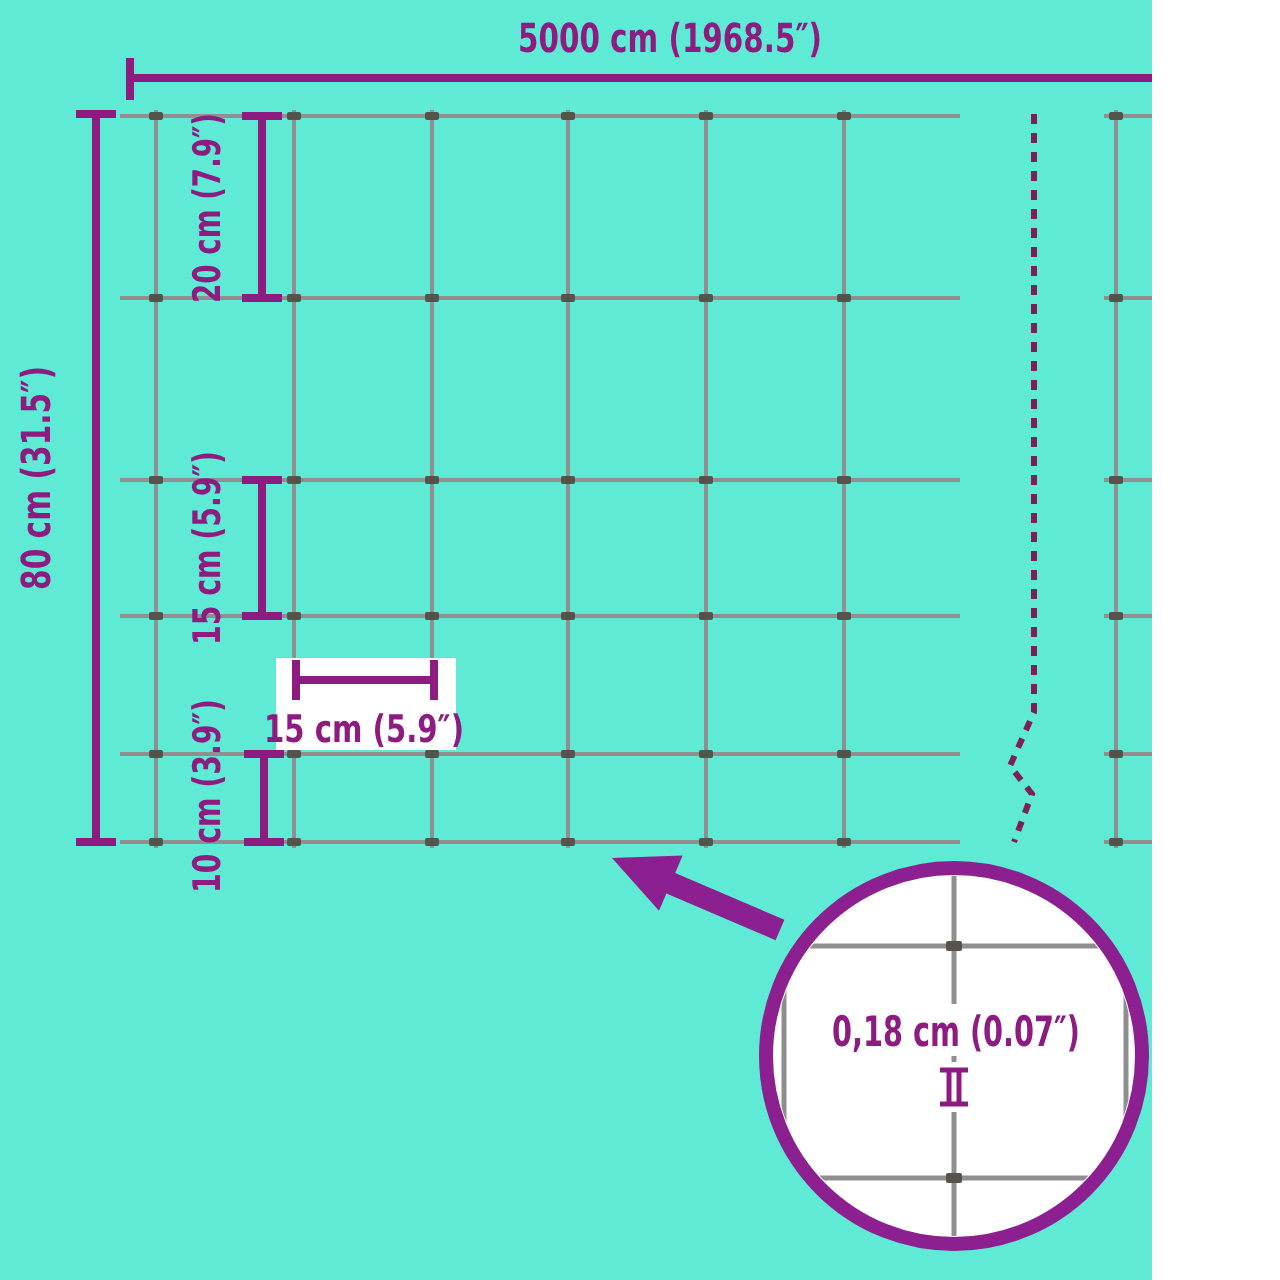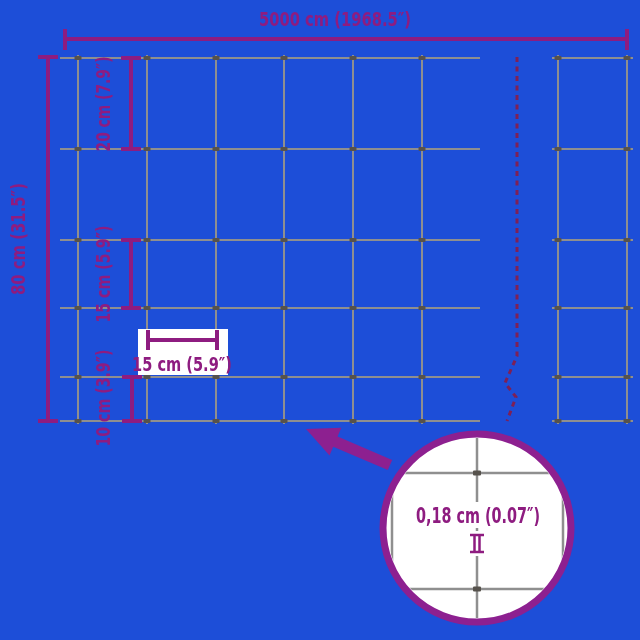--- a/index.html
+++ b/index.html
@@ -1,16 +1,16 @@
 <!DOCTYPE html>
 <html><head>
 <meta charset="utf-8">
 <style>
   html,body{margin:0;padding:0;background:#ffffff;}
-  .stage{position:relative;width:640px;height:640px;background:#1d4ed8;overflow:hidden;
+  .stage{position:relative;width:576px;height:640px;background:#5eead4;overflow:hidden;
          font-family:"DejaVu Sans","Liberation Sans",sans-serif;}
   svg text{font-family:"DejaVu Sans","Liberation Sans",sans-serif;font-weight:700;}
 </style>
 </head>
 <body>
 
 <div class="stage">
 <svg width="640" height="640" viewBox="0 0 640 640">
   <defs>
     <clipPath id="circleClip">

